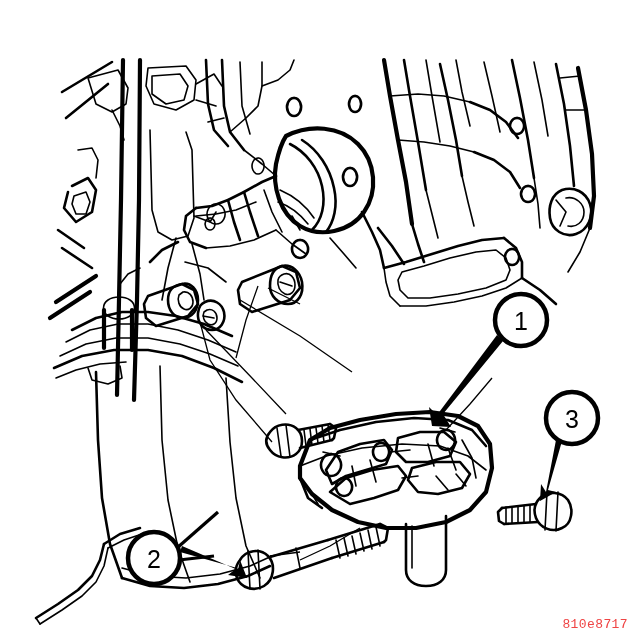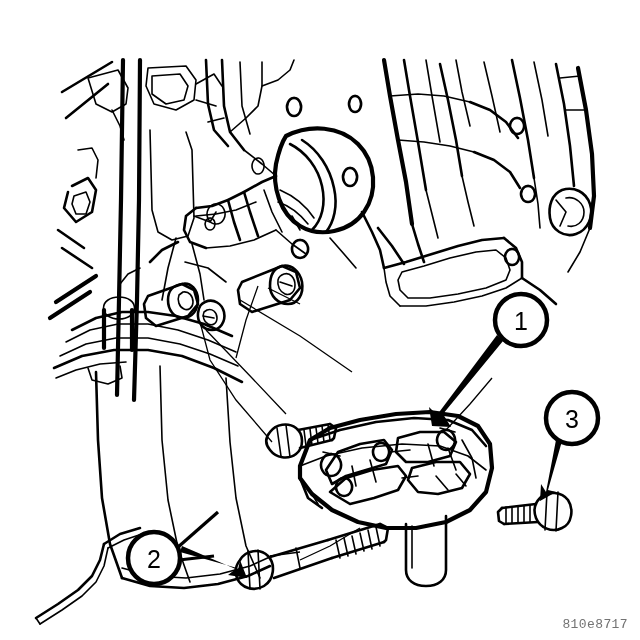--- a/index.html
+++ b/index.html
@@ -60,21 +60,21 @@
     fill: #000000;
     text-anchor: middle;
     dominant-baseline: central;
   }
   .fig-id {
     position: absolute;
     right: 12px;
     bottom: 8px;
     font-family: "Liberation Mono", monospace;
     font-size: 13px;
-    color: #737373;
+    color: #ef4444;
     letter-spacing: 0.4px;
     white-space: nowrap;
   }
 </style>
 </head>
 <body>
 
 <div id="figure-root">
 
   <svg class="diagram" viewBox="0 0 640 640">

